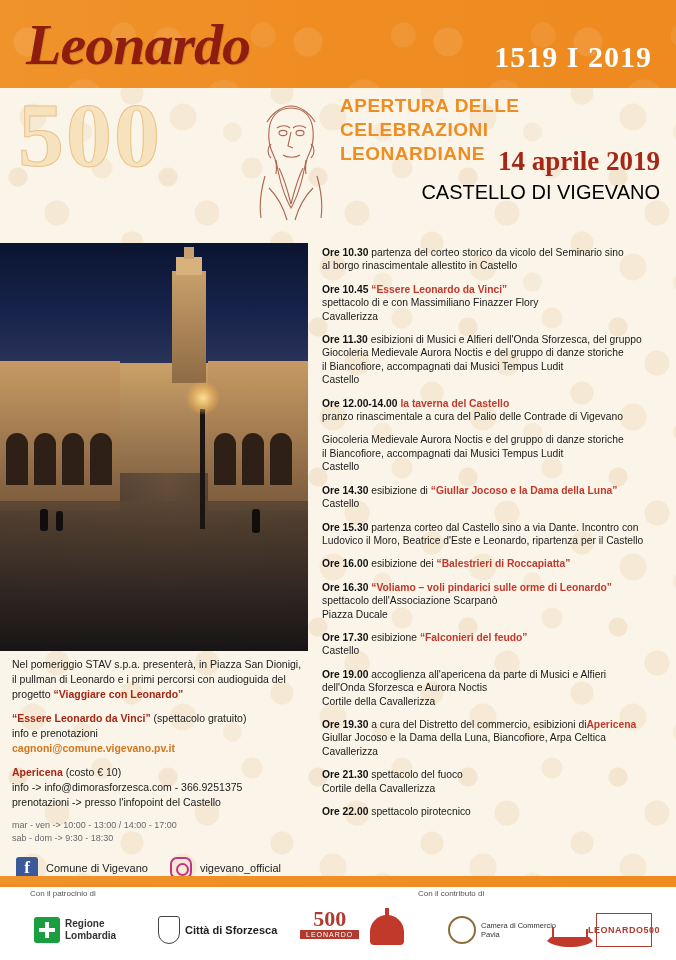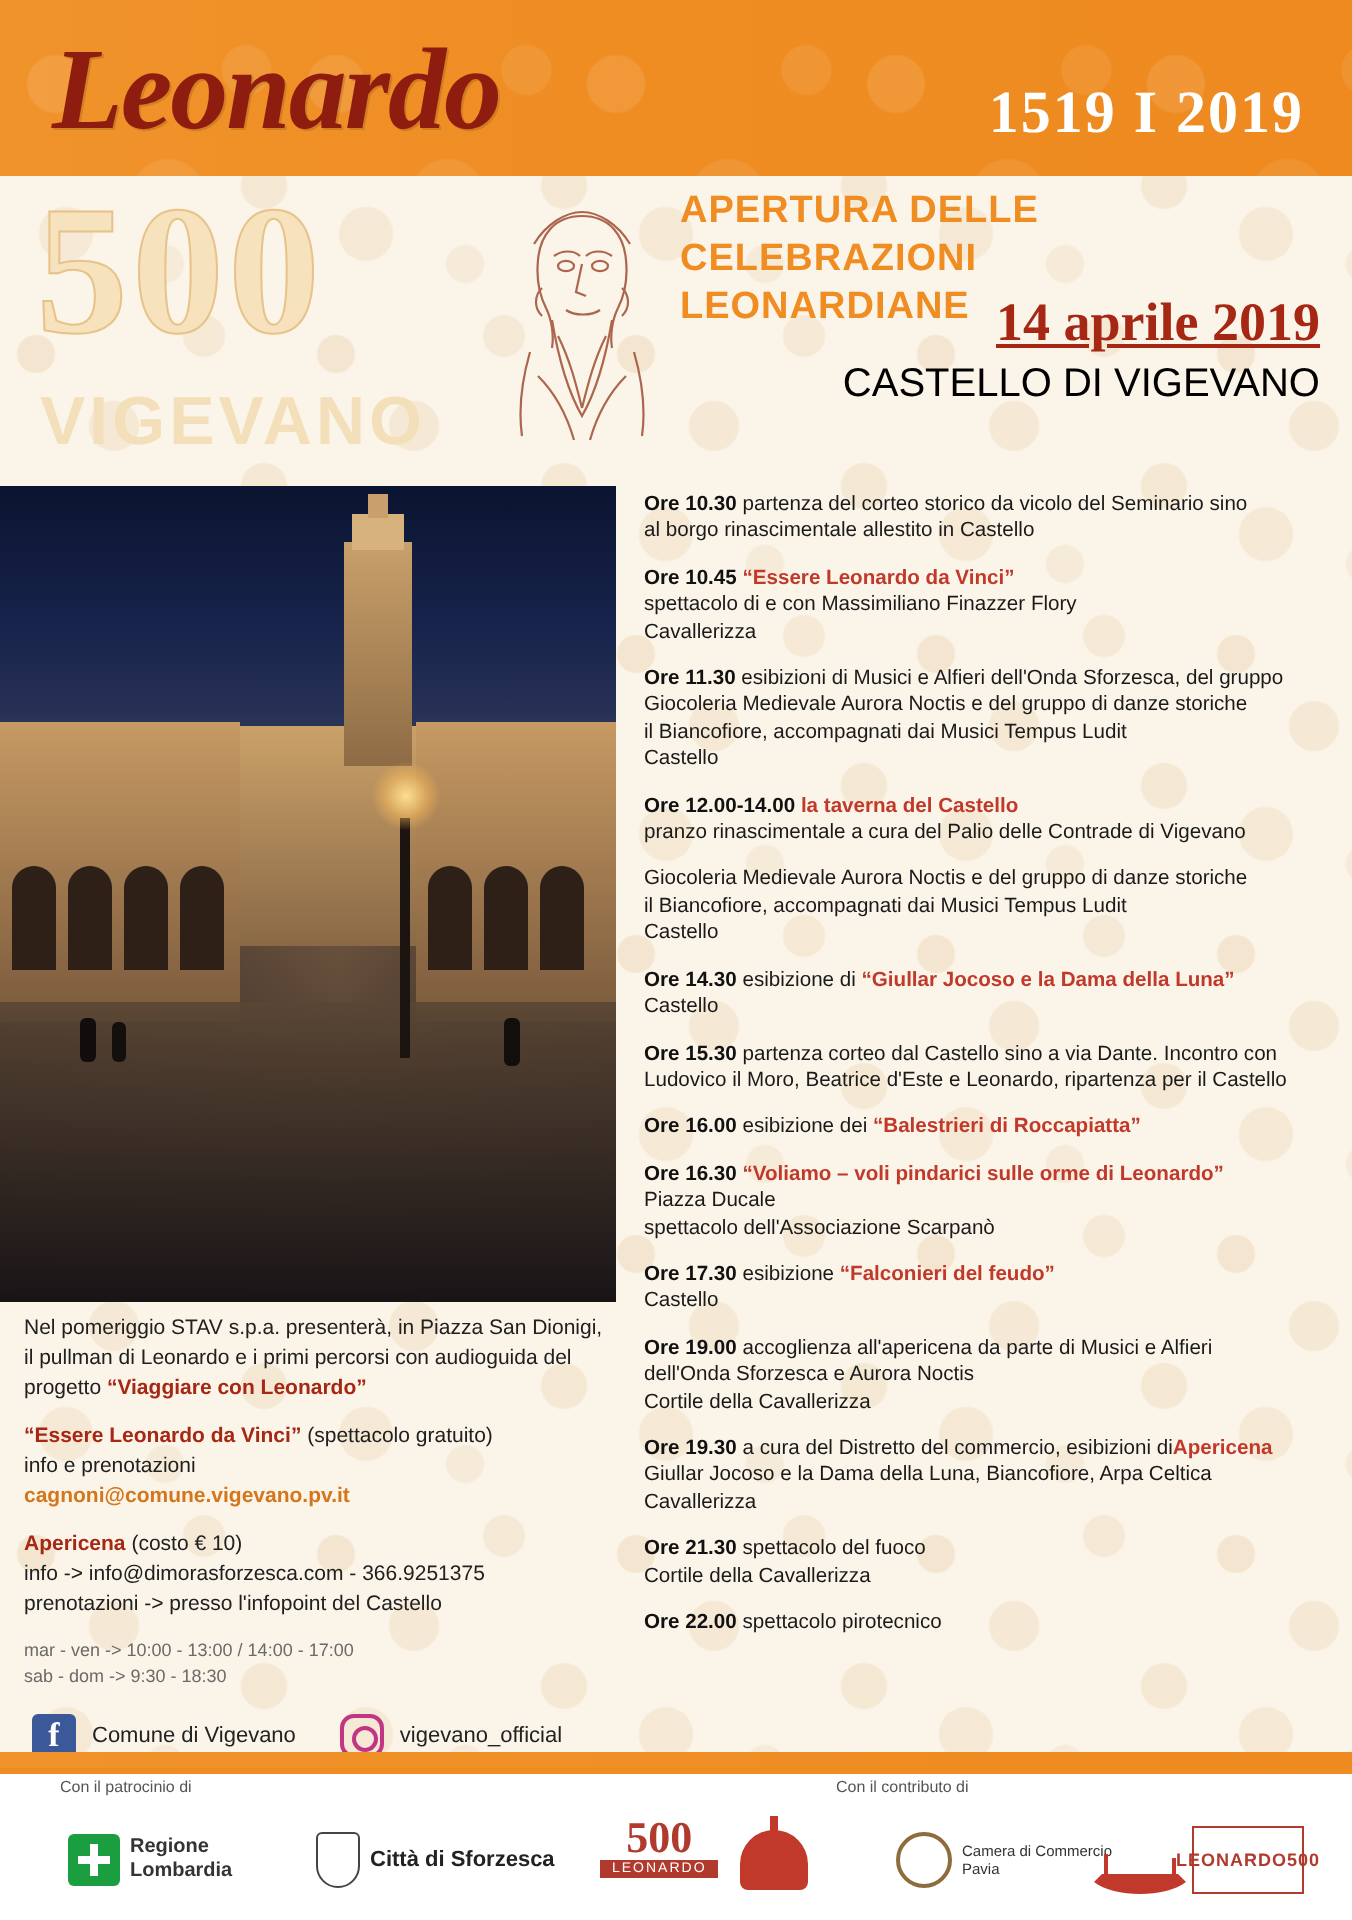--- a/index.html
+++ b/index.html
@@ -77,21 +77,21 @@
 
   
   .apertura {
     position: absolute; top: 94px; left: 340px; width: 320px;
     font-weight: bold; font-size: 19px; line-height: 24px;
     color: #ef8d23; letter-spacing: 0.5px;
   }
   .datebig {
     position: absolute; top: 146px; left: 340px; width: 320px;
     text-align: right; font-weight: bold; font-size: 27px;
-    color: #a52714; font-family: "Liberation Serif", serif; text-decoration: underline;
+    color: #a52714; font-family: "Liberation Serif", serif;
   }
   .venue {
     position: absolute; top: 180px; left: 300px; width: 360px;
     text-align: right; font-size: 20px; line-height: 25px;
     color: #000000; font-weight: normal;
   }
 
   
   .photo {
     position: absolute; top: 243px; left: 0; width: 308px; height: 408px;
@@ -196,21 +196,20 @@
 <body>
 
 <div class="poster">
   <div class="damask"></div>
 
   <div class="header-band"></div>
   <div class="leonardo-title">Leonardo</div>
   <div class="years">1519 I 2019</div>
 
   <div class="five-hundred">500</div>
-  <div class="vigevano">VIGEVANO</div>
 
   <svg class="portrait" viewBox="0 0 96 128">
     <g fill="none" stroke="#9c4a2f" stroke-width="1.1" opacity="0.9">
       <path d="M48 10 C34 10 27 20 26 32 C25 42 27 50 30 56 C33 62 34 70 33 76"></path>
       <path d="M48 10 C62 10 69 20 70 32 C71 42 69 50 66 56 C63 62 62 70 63 76"></path>
       <path d="M34 30 C38 27 44 27 47 30"></path>
       <path d="M50 30 C53 27 59 27 63 30"></path>
       <ellipse cx="40" cy="35" rx="4" ry="2.6"></ellipse>
       <ellipse cx="57" cy="35" rx="4" ry="2.6"></ellipse>
       <path d="M48 34 L45 48 L50 50"></path>
@@ -320,22 +319,22 @@
       </div>
       <div class="ev">
         <div><span class="t">Ore 15.30 </span><span>partenza corteo dal Castello sino a via Dante. Incontro con</span></div>
         <span class="ln">Ludovico il Moro, Beatrice d'Este e Leonardo, ripartenza per il Castello</span>
       </div>
       <div class="ev">
         <div><span class="t">Ore 16.00 </span><span>esibizione dei </span><span class="hl">“Balestrieri di Roccapiatta”</span></div>
       </div>
       <div class="ev">
         <div><span class="t">Ore 16.30 </span><span class="hl">“Voliamo – voli pindarici sulle orme di Leonardo”</span></div>
+        <span class="ln">spettacolo dell'Associazione Scarpanò</span>
         <span class="ln">Piazza Ducale</span>
-        <span class="ln">spettacolo dell'Associazione Scarpanò</span>
       </div>
       <div class="ev">
         <div><span class="t">Ore 17.30 </span><span>esibizione </span><span class="hl">“Falconieri del feudo”</span></div>
         <span class="ln">Castello</span>
       </div>
       <div class="ev">
         <div><span class="t">Ore 19.00 </span><span>accoglienza all'apericena da parte di Musici e Alfieri</span></div>
         <span class="ln">dell'Onda Sforzesca e Aurora Noctis</span>
         <span class="ln">Cortile della Cavallerizza</span>
       </div>

